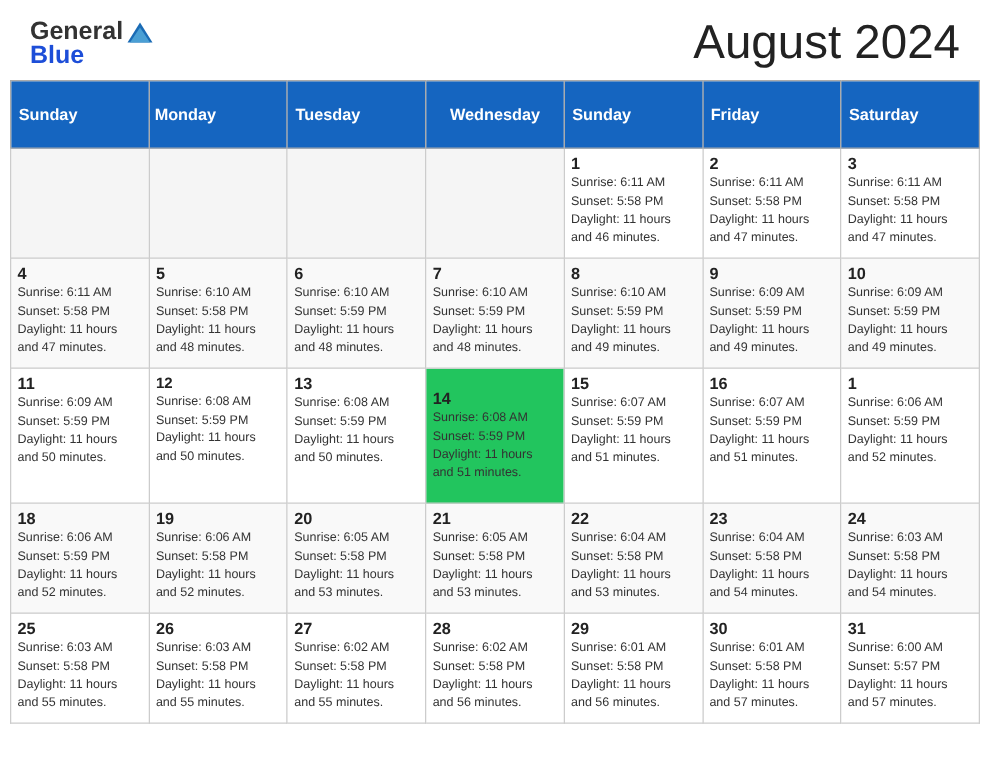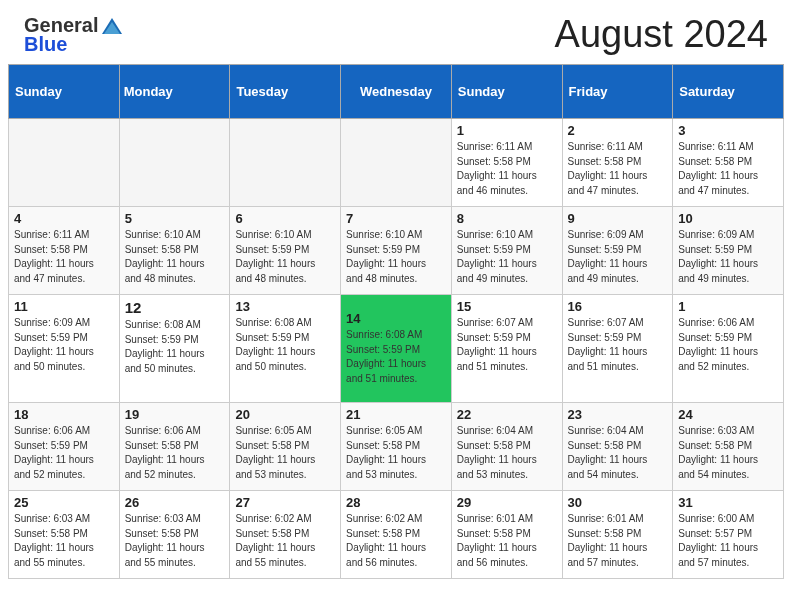--- a/index.html
+++ b/index.html
@@ -85,21 +85,21 @@
             <span style="font-size: 13px; font-weight: bold; display: block; margin-bottom: 2px; font-family: Arial, sans-serif;">10</span>
             <div style="font-size: 10px; color: rgb(51, 51, 51); line-height: 1.45; font-family: Arial, sans-serif;">Sunrise: 6:09 AM<br>Sunset: 5:59 PM<br>Daylight: 11 hours<br>and 49 minutes.</div>
           </td>
         </tr>
         <tr>
           <td style="vertical-align: top; border: 1px solid rgb(204, 204, 204); padding: 4px 5px; font-size: 10.5px; color: rgb(34, 34, 34); background: rgb(255, 255, 255); height: 88px;">
             <span style="font-size: 13px; font-weight: bold; display: block; margin-bottom: 2px; font-family: Arial, sans-serif;">11</span>
             <div style="font-size: 10px; color: rgb(51, 51, 51); line-height: 1.45; font-family: Arial, sans-serif;">Sunrise: 6:09 AM<br>Sunset: 5:59 PM<br>Daylight: 11 hours<br>and 50 minutes.</div>
           </td>
           <td style="vertical-align: top; border: 1px solid rgb(204, 204, 204); padding: 4px 5px; font-size: 10.5px; color: rgb(34, 34, 34); background: rgb(255, 255, 255); height: 88px;">
-            <span style="font-size: 15px; font-weight: bold; display: block; margin-bottom: 2px; font-family: Arial, sans-serif;">12</span>
+            <span style="font-size: 12px; font-weight: bold; display: block; margin-bottom: 2px; font-family: Arial, sans-serif;">12</span>
             <div style="font-size: 10px; color: rgb(51, 51, 51); line-height: 1.45; font-family: Arial, sans-serif;">Sunrise: 6:08 AM<br>Sunset: 5:59 PM<br>Daylight: 11 hours<br>and 50 minutes.</div>
           </td>
           <td style="vertical-align: top; border: 1px solid rgb(204, 204, 204); padding: 4px 5px; font-size: 10.5px; color: rgb(34, 34, 34); background: rgb(255, 255, 255); height: 88px;">
             <span style="font-size: 13px; font-weight: bold; display: block; margin-bottom: 2px; font-family: Arial, sans-serif;">13</span>
             <div style="font-size: 10px; color: rgb(51, 51, 51); line-height: 1.45; font-family: Arial, sans-serif;">Sunrise: 6:08 AM<br>Sunset: 5:59 PM<br>Daylight: 11 hours<br>and 50 minutes.</div>
           </td>
           <td style="vertical-align: top; border: 1px solid rgb(204, 204, 204); padding: 16px 5px; font-size: 10.5px; color: rgb(34, 34, 34); background: #22c55e; height: 88px;">
             <span style="font-size: 13px; font-weight: bold; display: block; margin-bottom: 2px; font-family: Arial, sans-serif;">14</span>
             <div style="font-size: 10px; color: rgb(51, 51, 51); line-height: 1.45; font-family: Arial, sans-serif;">Sunrise: 6:08 AM<br>Sunset: 5:59 PM<br>Daylight: 11 hours<br>and 51 minutes.</div>
           </td>

